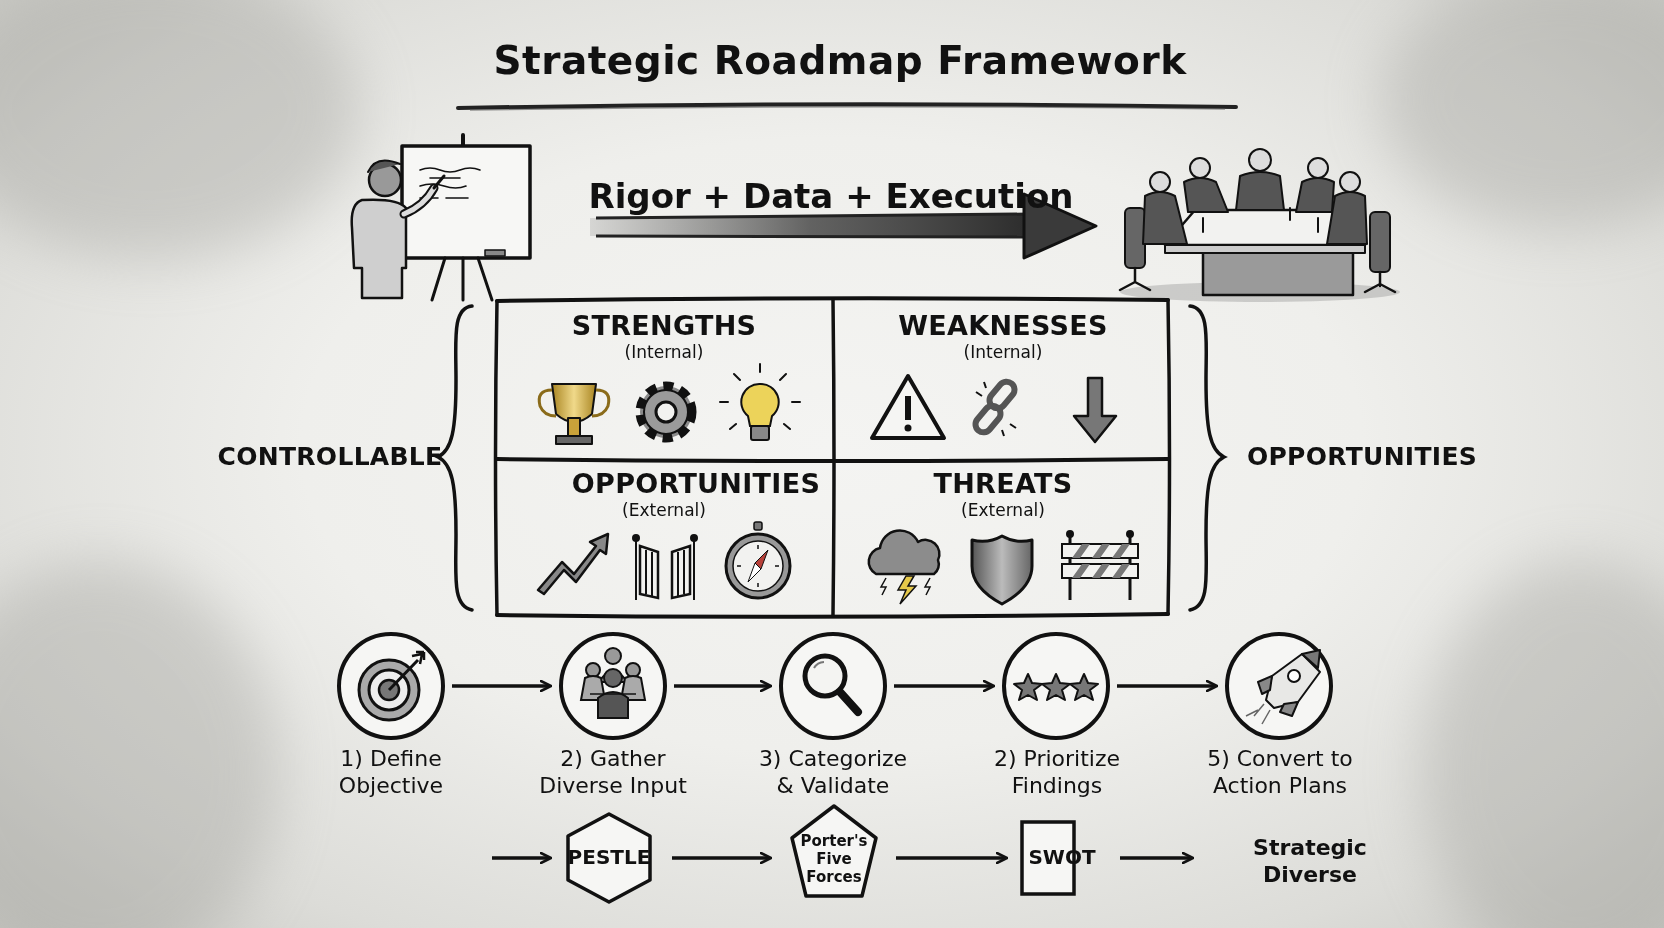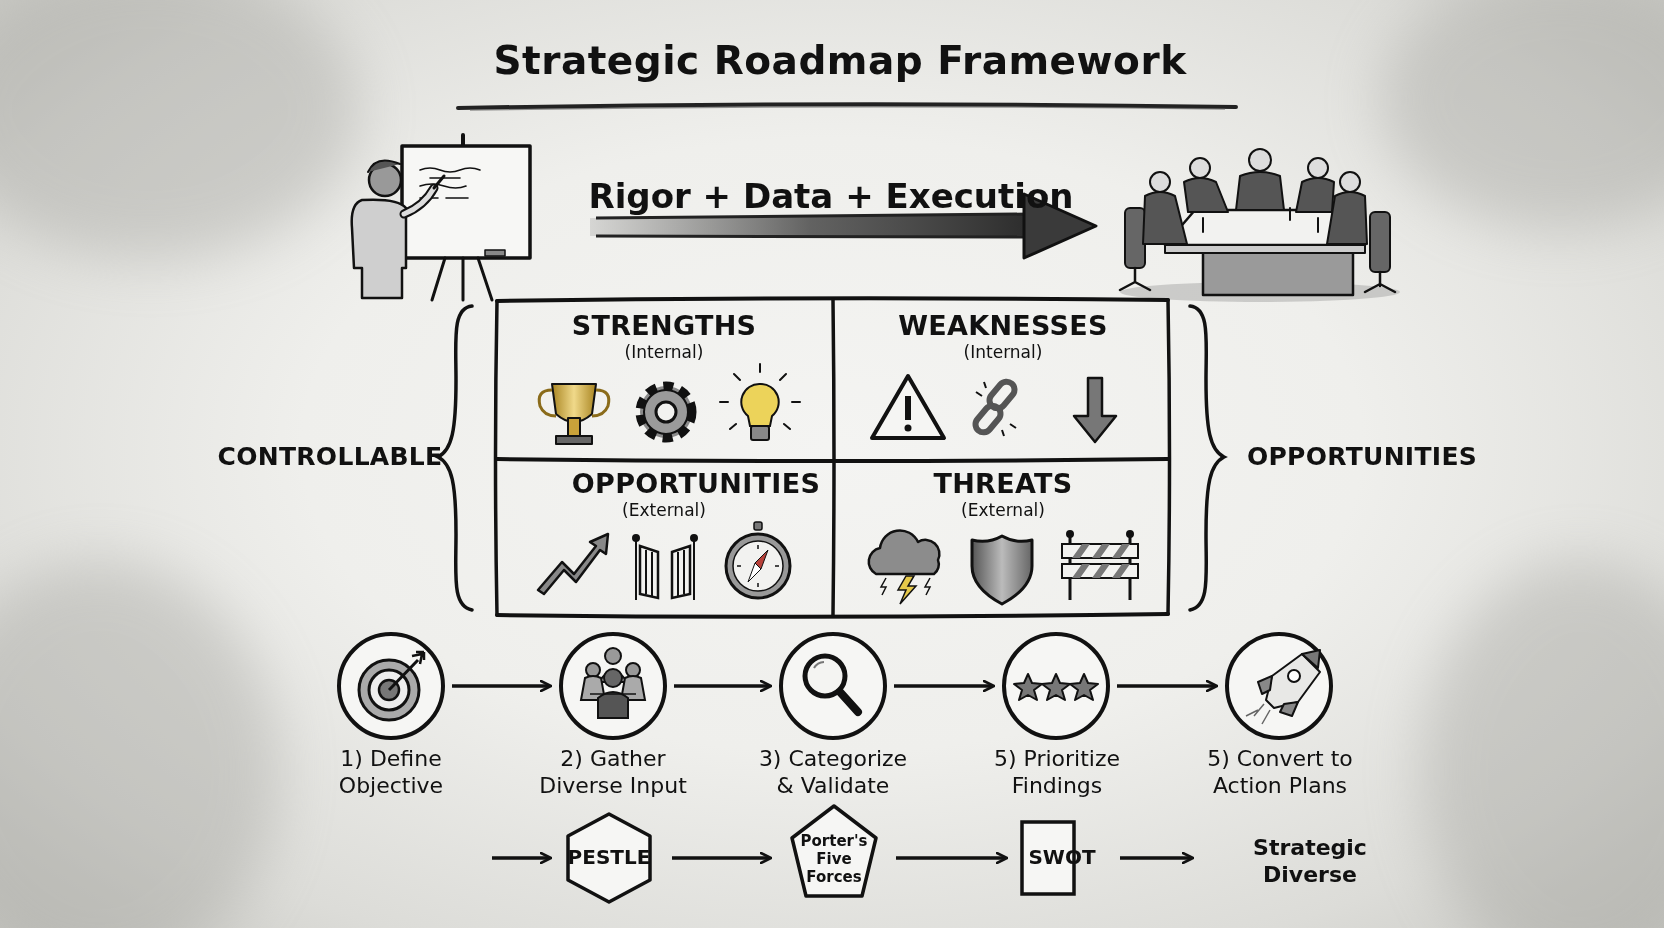--- a/index.html
+++ b/index.html
@@ -285,21 +285,21 @@
 </div>
 <div class="txt step" style="left:613px;top:745px;">
   <div>2) Gather</div>
   <div>Diverse Input</div>
 </div>
 <div class="txt step" style="left:833px;top:745px;">
   <div>3) Categorize</div>
   <div>&amp; Validate</div>
 </div>
 <div class="txt step" style="left:1057px;top:745px;">
-  <div>5) Prioritize</div>
+  <div>2) Prioritize</div>
   <div>Findings</div>
 </div>
 <div class="txt step" style="left:1280px;top:745px;">
   <div>5) Convert to</div>
   <div>Action Plans</div>
 </div>
 
 <div class="txt shape-lbl" style="left:609px;top:845px;">PESTLE</div>
 <div class="txt shape-lbl-sm" style="left:834px;top:832px;">
   <div>Porter's</div>

